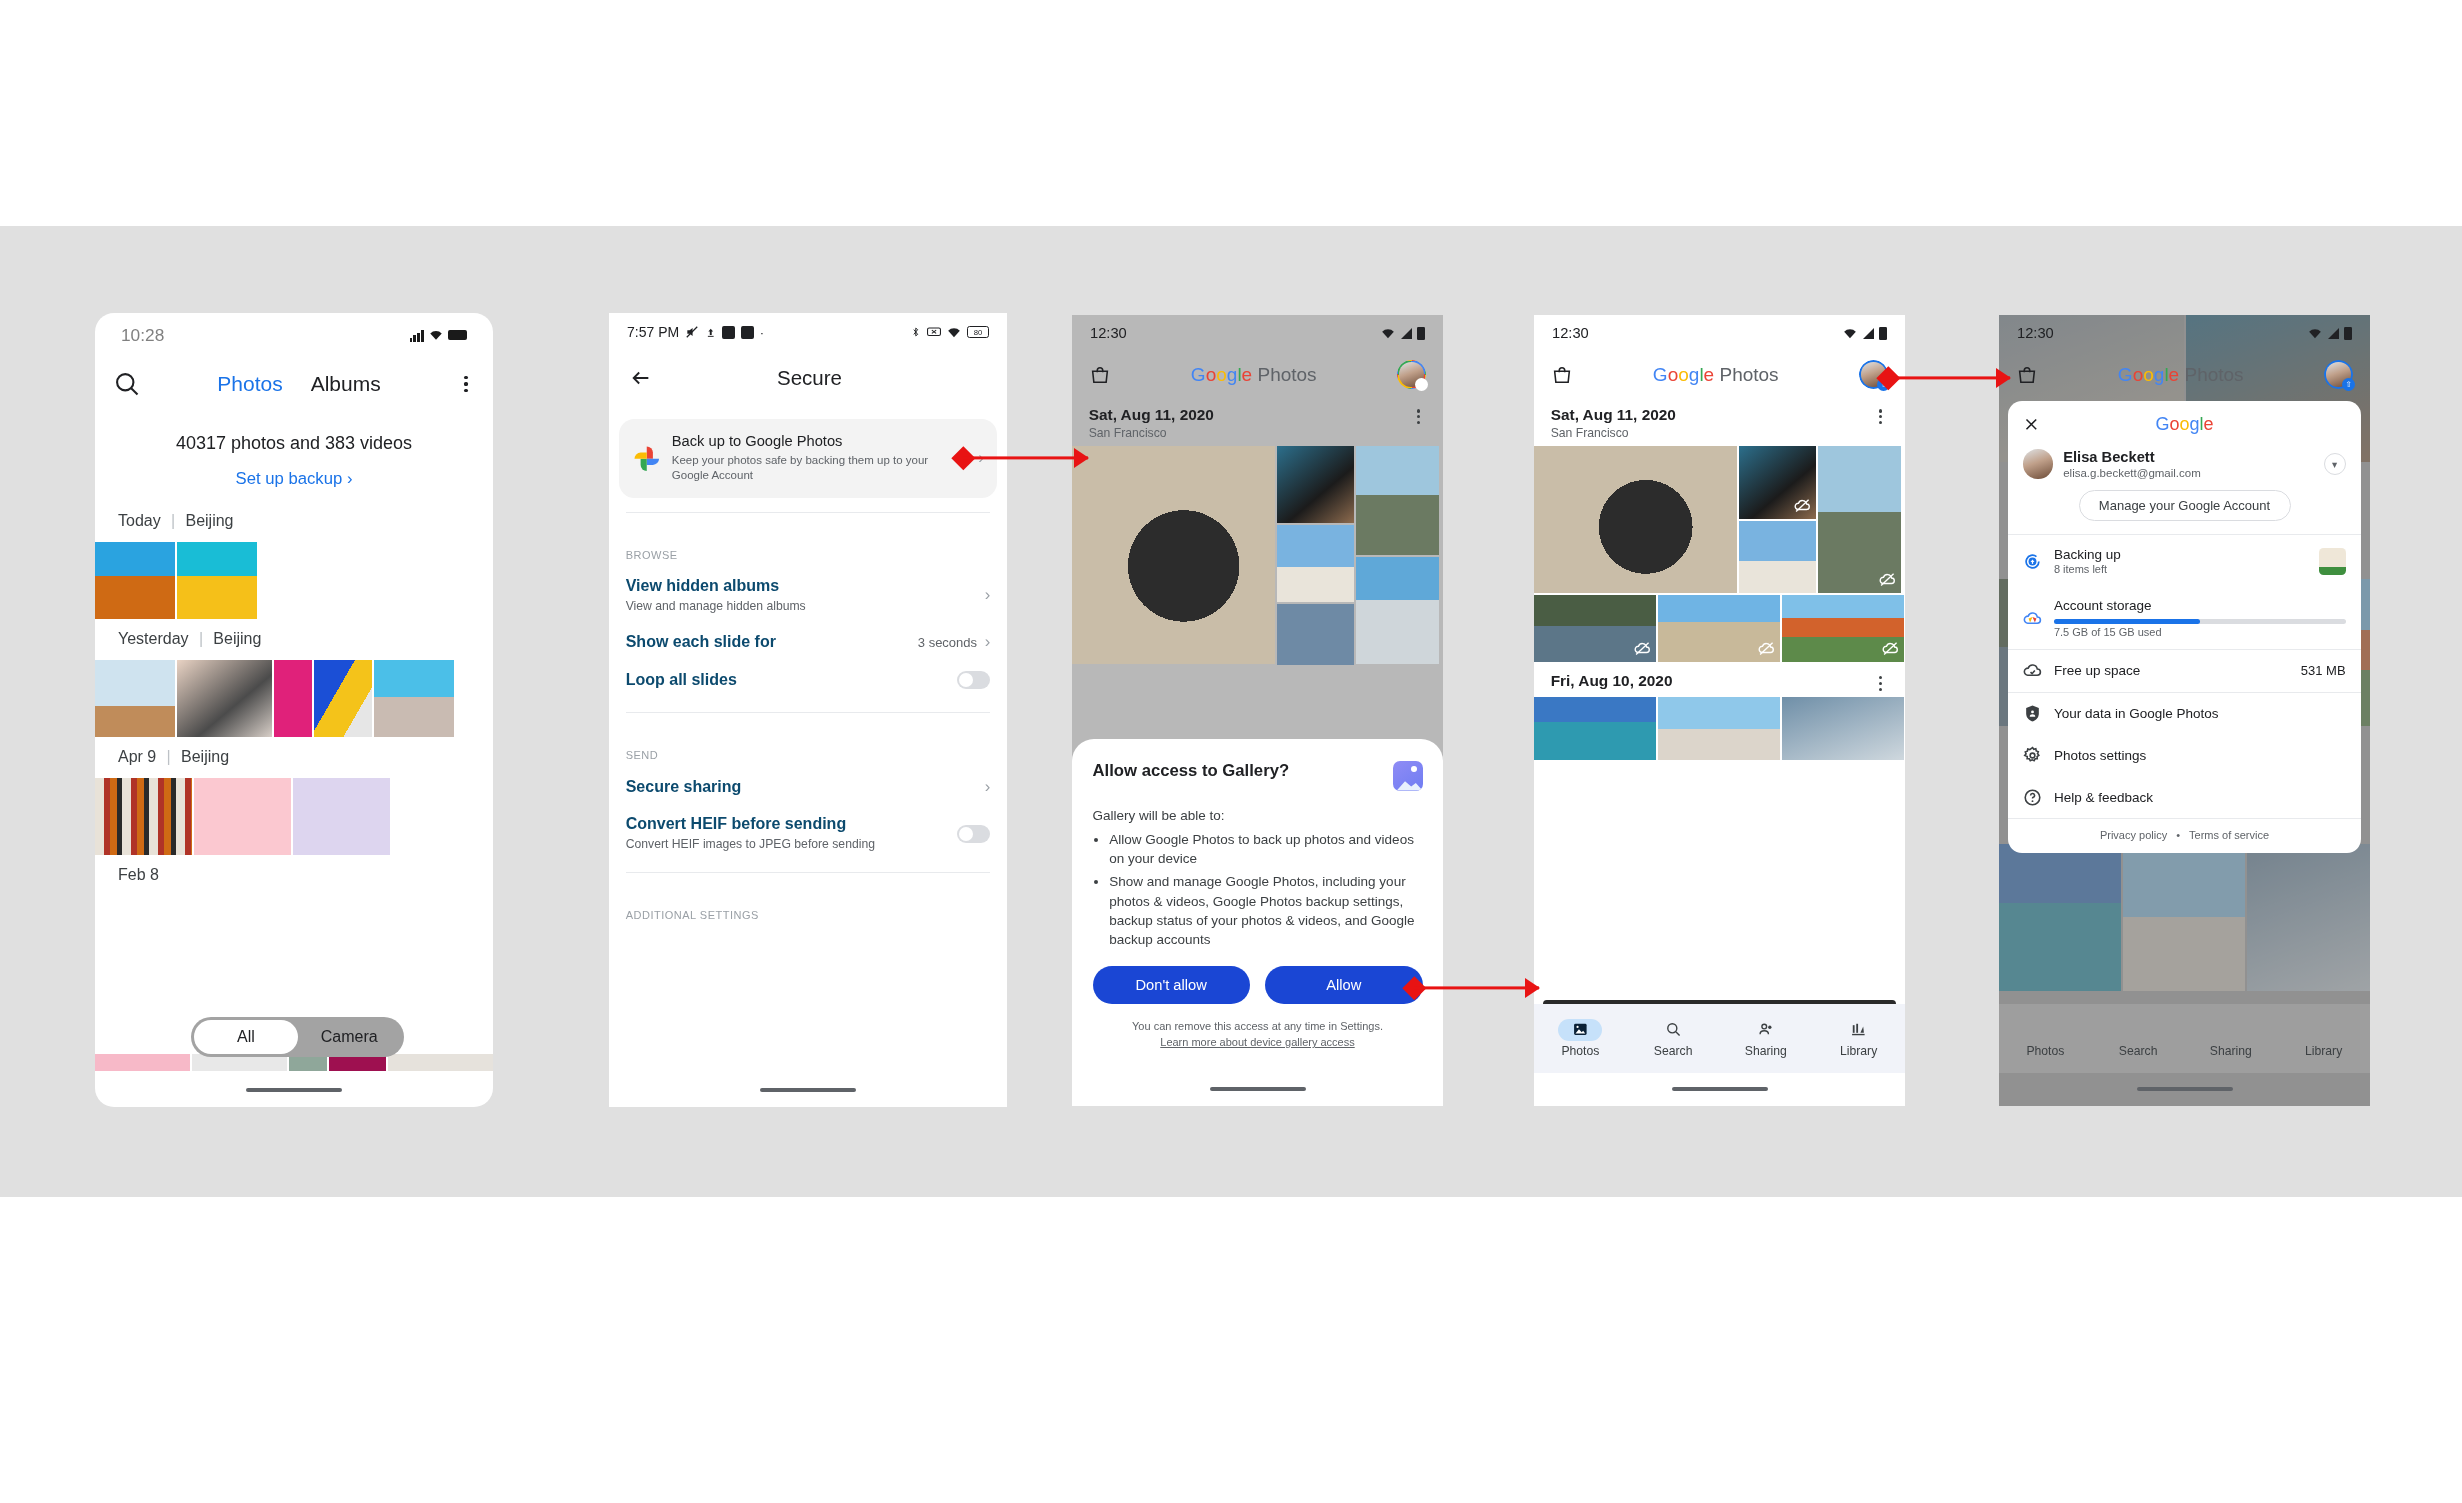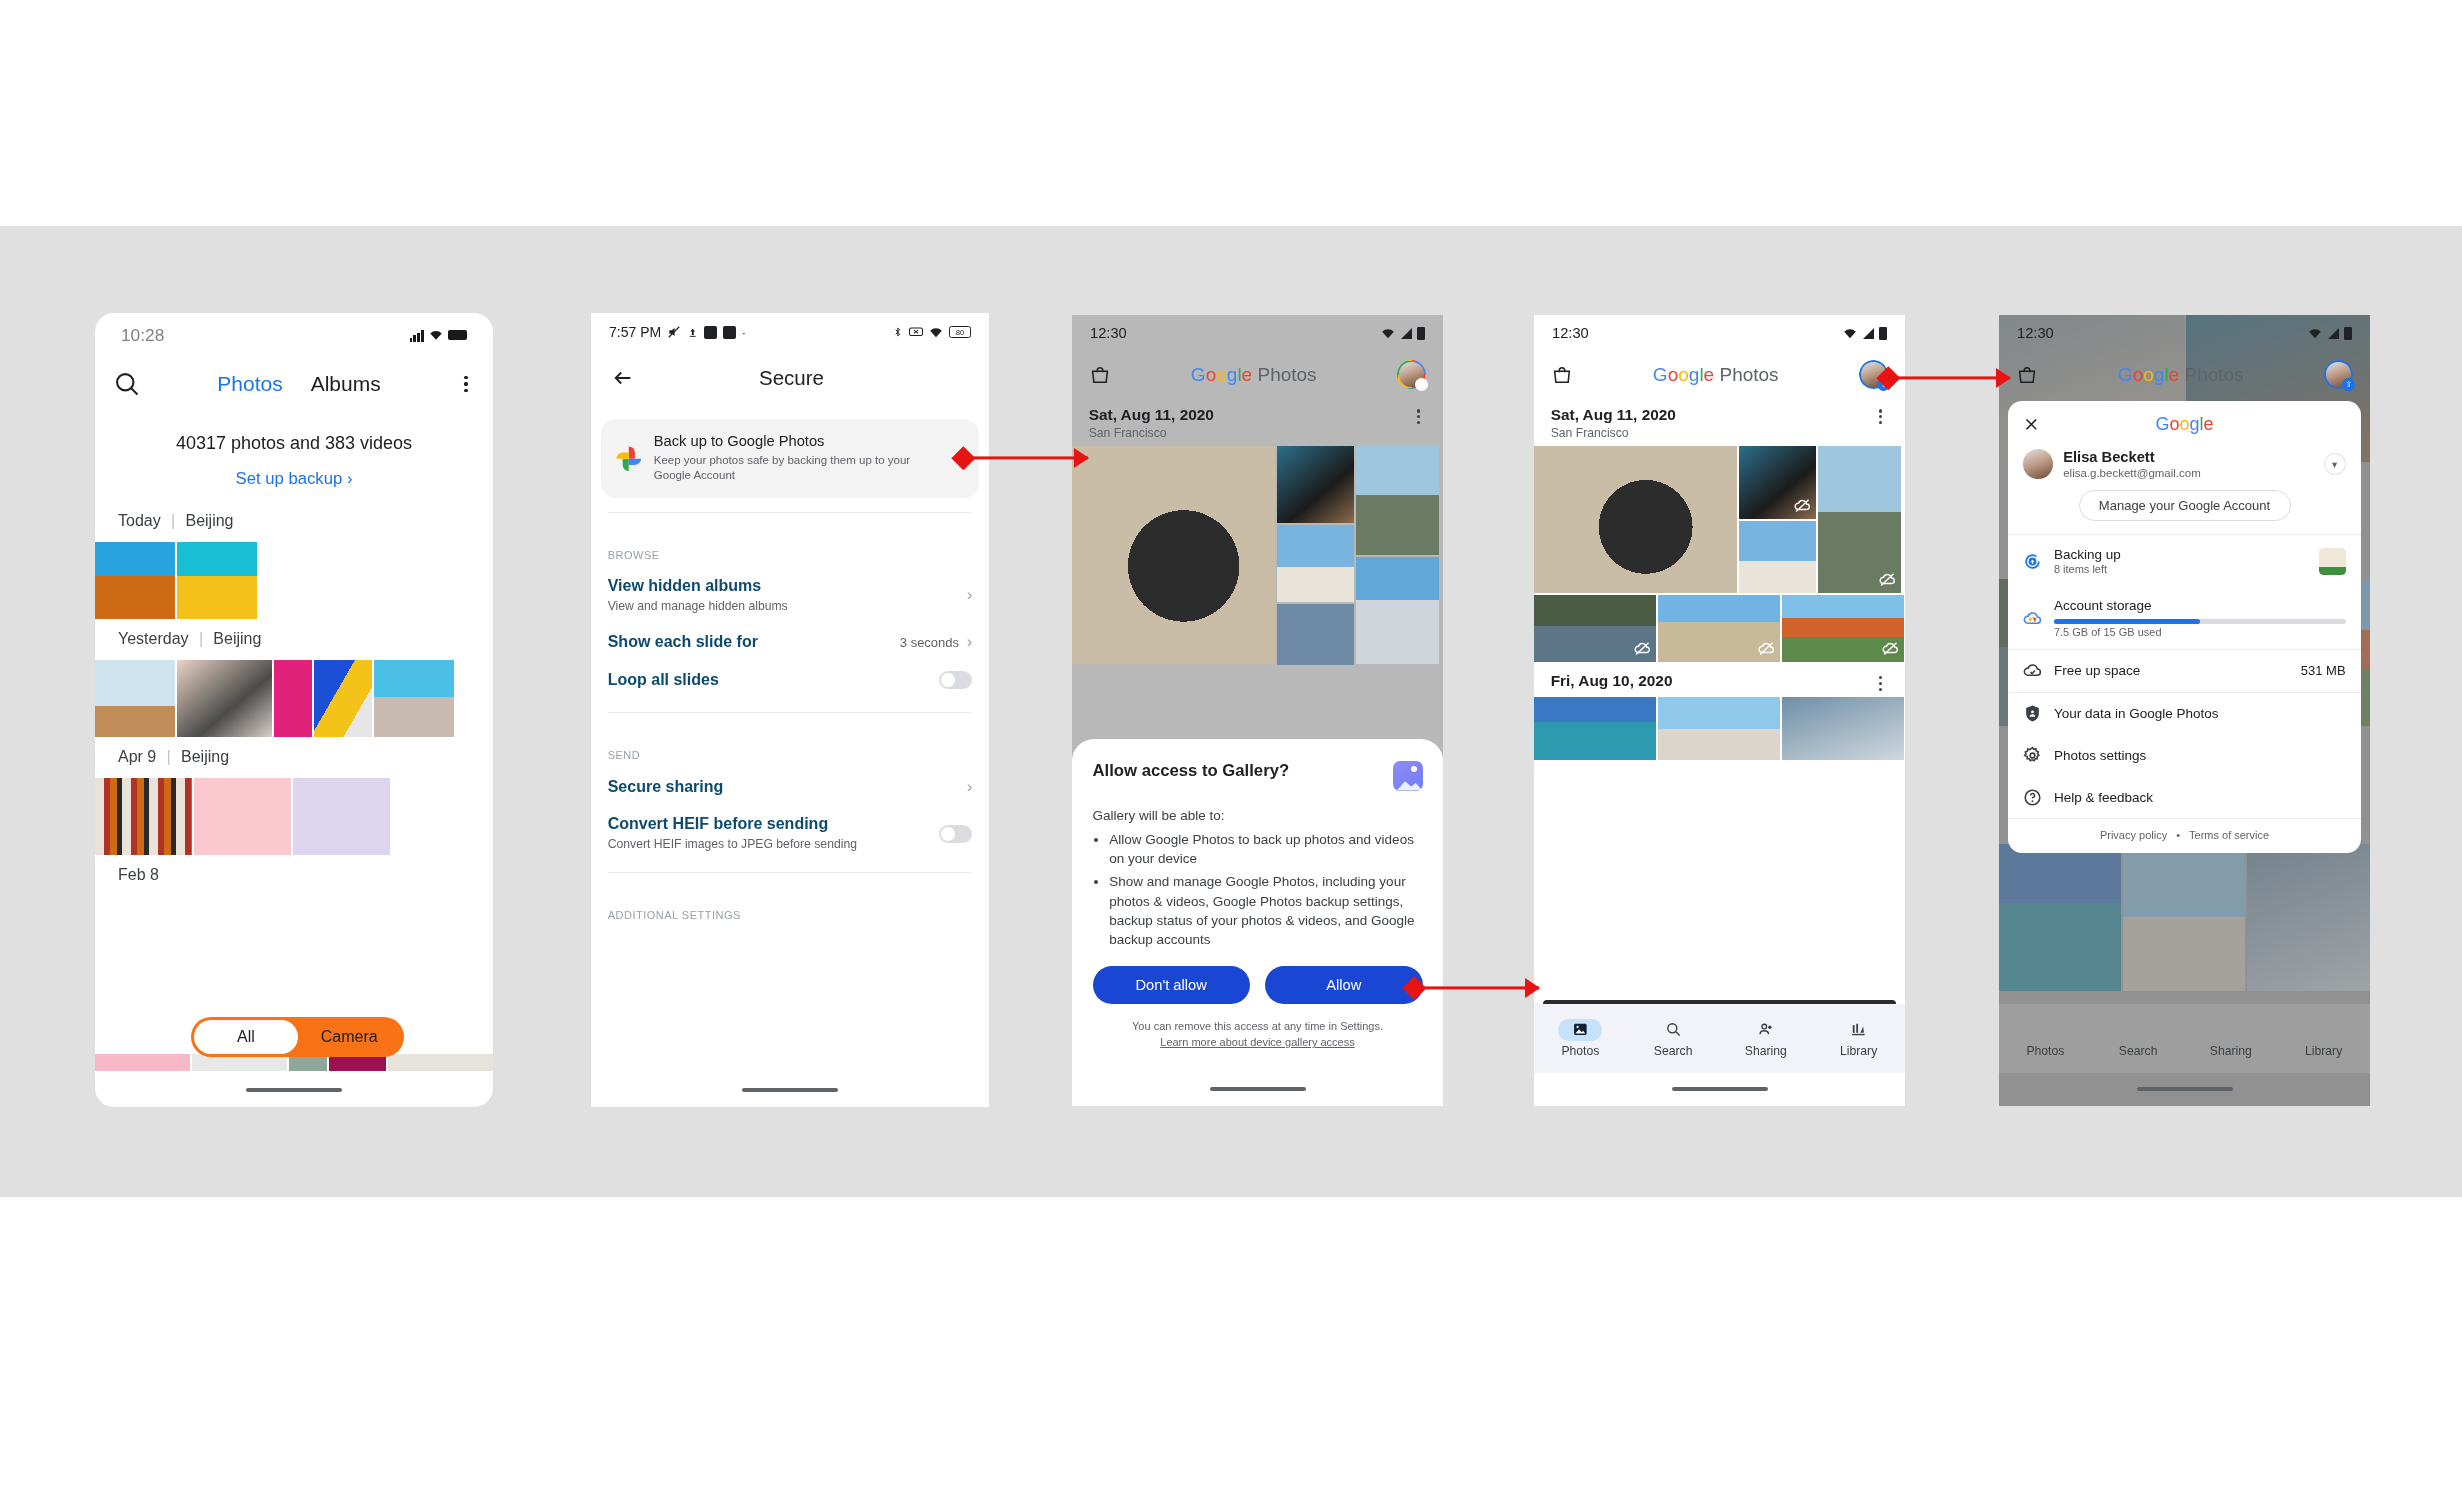--- a/index.html
+++ b/index.html
@@ -48,34 +48,34 @@
   .s1-setup { text-align: center; font-size: 16.7px; color: #1a73e8; margin-top: 15.4px; }
   .s1-daterow {
     display: flex; align-items: center; gap: 10.3px;
     padding: 0 23px; font-size: 16px; color: #3c4043; height: 41px;
   }
   .s1-daterow .sep { color: #bdc1c6; }
   .s1-grid { display: flex; gap: 1.9px; }
   .s1-grid > div { height: 77px; }
   .s1-toggle {
     position: absolute; left: 96px; bottom: 50px;
-    width: 213px; height: 40px; background: #f97316;
+    width: 213px; height: 40px; background: #a3a3a3;
     border-radius: 22px; display: flex; align-items: center; padding: 3.2px;
   }
   .s1-toggle .seg {
     flex: 1; height: 100%; display: flex; align-items: center;
     justify-content: center; font-size: 16px; color: #202124; border-radius: 19px;
   }
   .s1-toggle .seg.on { background: #ffffff; }
   .home-ind {
     position: absolute; left: 50%; transform: translateX(-50%);
     bottom: 15.4px; width: 96px; height: 3.8px; background: #5f6368; border-radius: 2.6px;
   }
   
-  #screen2 { left: 591px; top: 313px; width: 398px; height: 794px; }
+  #screen2 { left: 609px; top: 313px; width: 398px; height: 794px; }
   .s2-status {
     height: 38px; display: flex; align-items: center;
     justify-content: space-between; padding: 0 18px; font-size: 14px; color: #202124;
   }
   .s2-left { display: flex; align-items: center; gap: 5.8px; }
   .s2-right { display: flex; align-items: center; gap: 5.8px; }
   .sq { width: 13px; height: 13px; background: #202124; border-radius: 1.9px; }
   .s2-appbar { height: 54px; display: flex; align-items: center; padding: 0 20.5px; }
   .s2-title { flex: 1; text-align: center; font-size: 20.5px; color: #202124; font-weight: 500; margin-left: -19px; }
   .s2-card {

